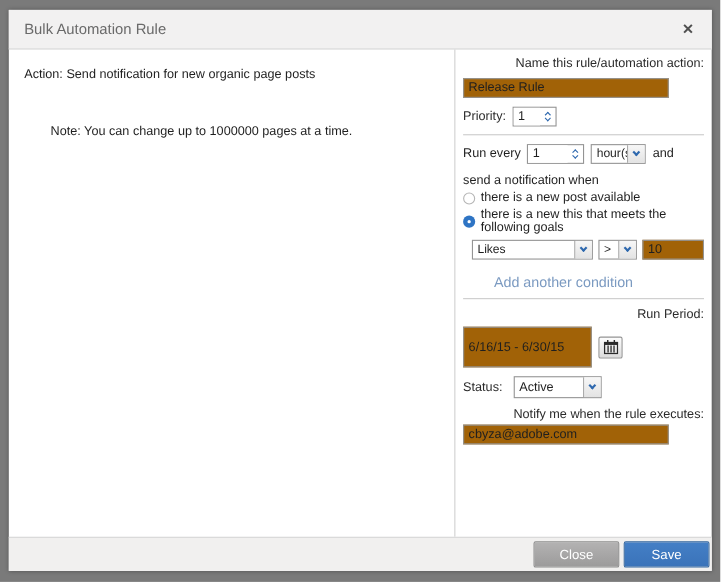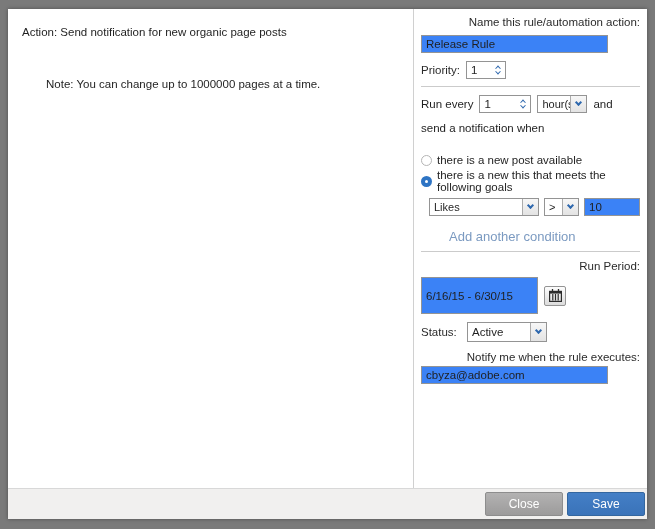--- a/index.html
+++ b/index.html
@@ -18,21 +18,21 @@
   .left-panel { flex:1; padding:17px 16px 0 14px; font-size:11.5px; color:#1f1f1f; }
   .left-panel .note { margin-top:40px;padding-left:24px; }
 
   .right-panel { width:234px; flex:none; border-left:1px solid #d0d0d0; padding:7px 7px 0 7px;
                  font-size:11.5px; color:#1f1f1f; }
 
   .lbl { display:block; color:#2b2b2b;text-align:right; }
   .row { display:flex; align-items:center; }
 
   .ti { border:1px solid #949494; height:18px; font-size:11.5px; padding:0 4px;
-        font-family:inherit; color:#1f1f1f; background:#3b82f6; }
+        font-family:inherit; color:#1f1f1f; background:#a16207; }
 
   .name-input { width:187px; margin-top:7px; }
   .email-input { width:187px; margin-top:3px; }
 
   .priority-row { margin-top:8px; }
   .priority-row .lbl { width:37px; margin-right:8px; }
 
   .spin { display:inline-flex; align-items:stretch; border:1px solid #949494; height:18px; background:#fff; }
   .spin input { border:0; outline:0; min-width:0; flex:1; font-size:11.5px; padding:0 4px; font-family:inherit; color:#1f1f1f; }
   .spin .arrows { width:14px; display:flex; flex-direction:column; align-items:center; justify-content:center; gap:2px; cursor:pointer; }
@@ -49,21 +49,21 @@
 
   .sel { display:inline-flex; align-items:stretch; border:1px solid #949494; height:18px; background:#fff; cursor:pointer; }
   .sel .val { flex:1; font-size:11px; padding:2px 4px 0 4px; white-space:nowrap; overflow:hidden; color:#1f1f1f; }
   .sel .drop { width:16px; flex:none; border-left:1px solid #ababab; background:linear-gradient(#f7f7f7,#e3e3e3);
                display:flex; align-items:center; justify-content:center; }
   .chev-down { width:5px; height:5px; border-right:2px solid #2e68ae; border-bottom:2px solid #2e68ae;
                transform:rotate(45deg); margin-top:-3px; }
 
   .send-note { margin-top:9px; }
 
-  .radios { margin-top:20px; }
+  .radios { margin-top:4px; }
   .radio-row { display:flex; align-items:center; gap:5px; margin-top:3px; cursor:pointer; }
   .radio { width:11px; height:11px; border-radius:50%; border:1px solid #b5b5b5; background:#fff; flex:none; position:relative; }
   .radio.checked { border:0; background:#2e74c4; }
   .radio.checked::after { content:""; position:absolute; left:4px; top:4px; width:3px; height:3px; border-radius:50%; background:#fff; }
 
   .cond-row { margin-left:8px; margin-top:5px; gap:5px; }
   .sel-metric { width:117px; }
   .sel-op { width:37px; }
   .cond-val { width:56px; }
 
@@ -88,20 +88,24 @@
           display:flex; align-items:center; justify-content:center; cursor:pointer; }
   .fbtn-save { background:linear-gradient(#447fc6,#3a73b9); border:1px solid #33669f; }
   .fbtn-close { background:linear-gradient(#b3b2b2,#9c9b9b); border:1px solid #8d8d8d; }
 </style>
 </head>
 <body>
 
 <div class="frame">
   <div class="dialog">
 
+    <div class="titlebar">
+      <span class="title">Bulk Automation Rule</span>
+      <span class="close-x">✕</span>
+    </div>
 
     <div class="content">
 
       <div class="left-panel">
         <div class="action-text">Action: Send notification for new organic page posts</div>
         <div class="note">Note: You can change up to 1000000 pages at a time.</div>
       </div>
 
       <div class="right-panel">
 

